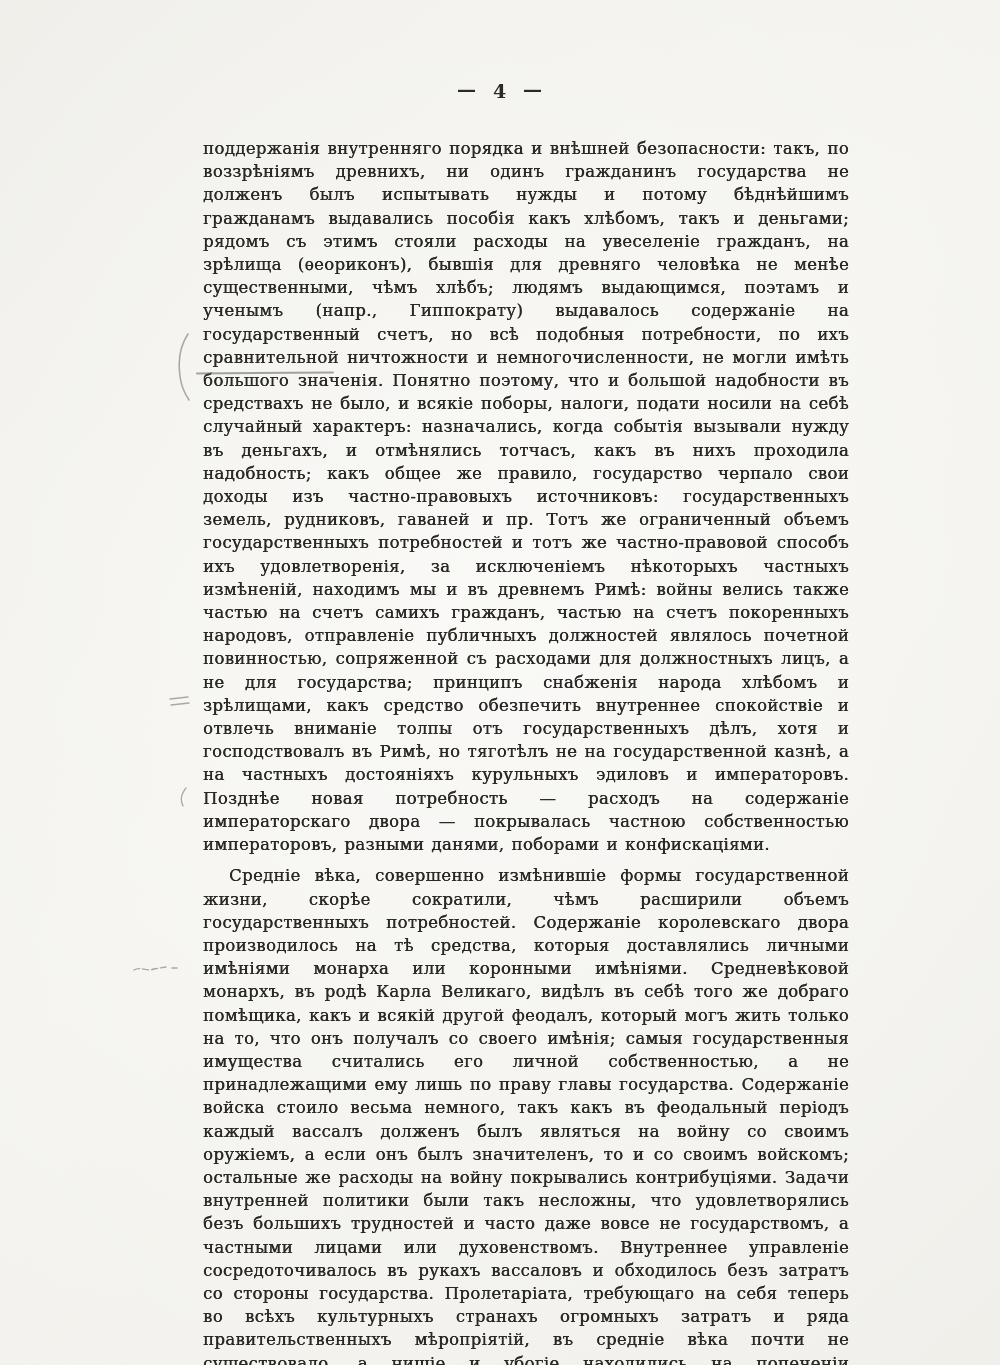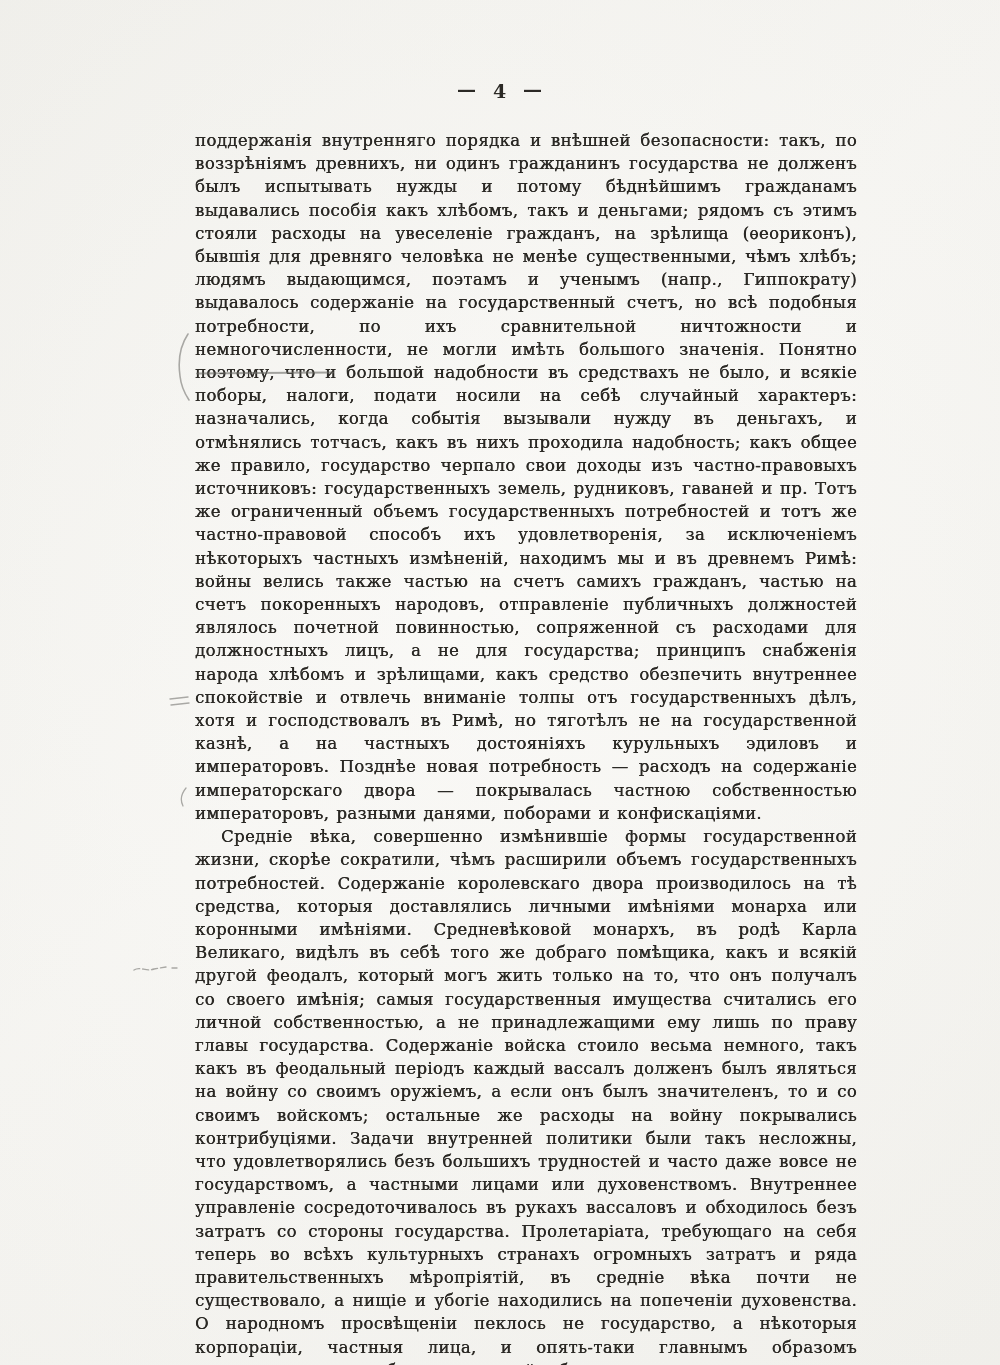--- a/index.html
+++ b/index.html
@@ -45,21 +45,21 @@
     width: 662px;
     font-size: 16.5px;
     line-height: 23.2px;
     text-align: justify;
     letter-spacing: 0.35px;
     word-spacing: 1.6px;
     text-shadow: 0.35px 0 0 currentColor;
     hyphens: auto;
   }
   .text-block p {
-    margin: 0;
+    margin: 8px;
   }
   .text-block p.indented {
     text-indent: 26px;
   }
   
   .pencil-mark {
     position: absolute;
     pointer-events: none;
     opacity: 0.55;
   }

